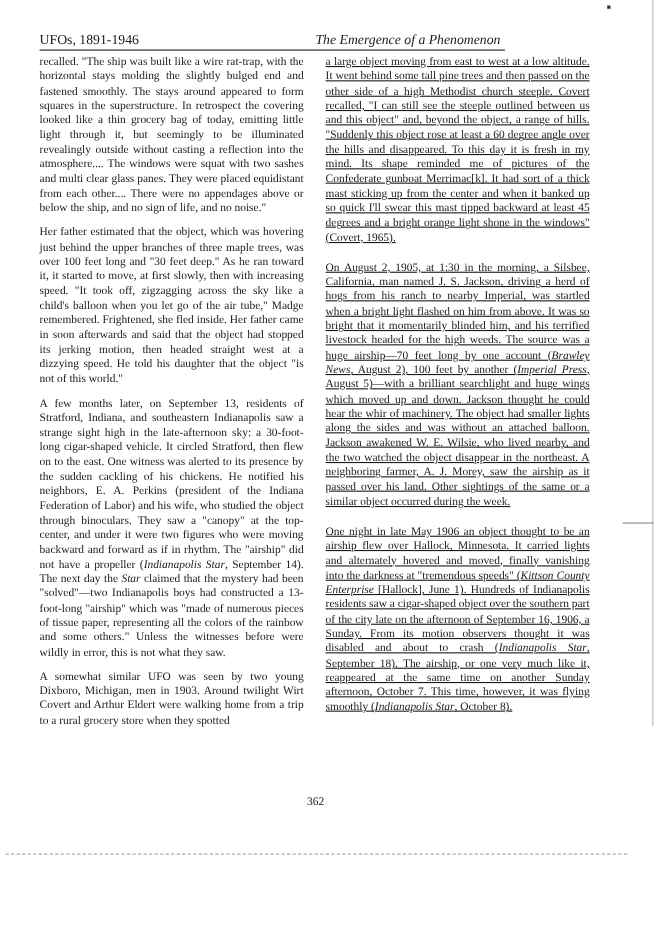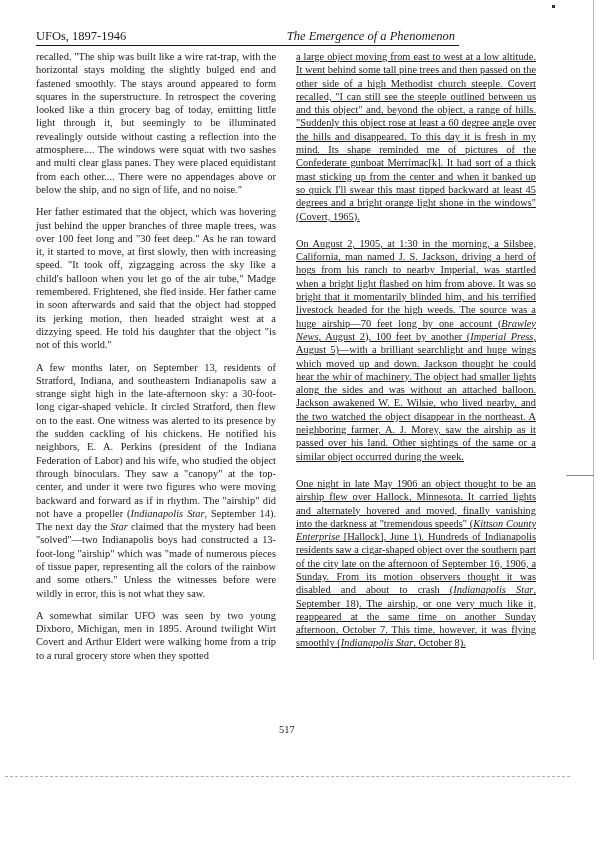--- a/index.html
+++ b/index.html
@@ -26,32 +26,32 @@
 </style>
 </head>
 <body>
 
 <div class="page">
   <div class="dot-top"></div>
   <div class="rule-right"></div>
   <div class="tick-right"></div>
 
   <div class="header">
-    <span class="header-left">UFOs, 1897-1946</span>
+    <span class="header-left">UFOs, 1891-1946</span>
     <span class="header-right">The Emergence of a Phenomenon</span>
   </div>
 
   <div class="col col-left">
     <p>recalled. "The ship was built like a wire rat-trap, with the horizontal stays molding the slightly bulged end and fastened smoothly. The stays around appeared to form squares in the superstructure. In retrospect the covering looked like a thin grocery bag of today, emitting little light through it, but seemingly to be illuminated revealingly outside without casting a re­flection into the atmosphere.... The windows were squat with two sashes and multi clear glass panes. They were placed equidistant from each other.... There were no appendages above or below the ship, and no sign of life, and no noise."</p>
     <p>Her father estimated that the object, which was hov­ering just behind the upper branches of three maple trees, was over 100 feet long and "30 feet deep." As he ran toward it, it started to move, at first slowly, then with increasing speed. "It took off, zigzagging across the sky like a child's balloon when you let go of the air tube," Madge remembered. Frightened, she fled inside. Her father came in soon afterwards and said that the object had stopped its jerking motion, then headed straight west at a dizzying speed. He told his daughter that the object "is not of this world."</p>
     <p><span>A few months later, on September 13, residents of Stratford, Indiana, and southeastern Indianapolis saw a strange sight high in the late-afternoon sky: a 30-foot-long cigar-shaped vehicle. It circled Strat­ford, then flew on to the east. One witness was alerted to its presence by the sudden cackling of his chickens. He notified his neighbors, E. A. Perkins (president of the Indiana Federation of Labor) and his wife, who studied the object through binoculars. They saw a "canopy" at the top-center, and under it were two figures who were moving backward and forward as if in rhythm. The "airship" did not have a propeller (</span><i>Indianapolis Star</i><span>, September 14). The next day the </span><i>Star</i><span> claimed that the mystery had been "solved"—two Indianapolis boys had constructed a 13-foot-long "airship" which was "made of numerous pieces of tissue paper, representing all the colors of the rainbow and some others." Unless the witnesses be­fore were wildly in error, this is not what they saw.</span></p>
-    <p class="no-gap">A somewhat similar UFO was seen by two young Dixboro, Michigan, men in 1895. Around twilight Wirt Covert and Arthur Eldert were walking home from a trip to a rural grocery store when they spotted</p>
+    <p class="no-gap">A somewhat similar UFO was seen by two young Dixboro, Michigan, men in 1903. Around twilight Wirt Covert and Arthur Eldert were walking home from a trip to a rural grocery store when they spotted</p>
   </div>
 
   <div class="col col-right">
     <p style="margin-bottom:14px">a large object moving from east to west at a low altitude. It went behind some tall pine trees and then passed on the other side of a high Methodist church steeple. Covert recalled, "I can still see the steeple outlined between us and this object" and, beyond the object, a range of hills. "Suddenly this object rose at least a 60 degree angle over the hills and disappeared. To this day it is fresh in my mind. Its shape reminded me of pictures of the Confederate gunboat Merri­mac[k]. It had sort of a thick mast sticking up from the center and when it banked up so quick I'll swear this mast tipped backward at least 45 degrees and a bright orange light shone in the windows" (Covert, 1965).</p>
     <p style="margin-bottom:14px"><span>On August 2, 1905, at 1:30 in the morning, a Silsbee, California, man named J. S. Jackson, driving a herd of hogs from his ranch to nearby Imperial, was startled when a bright light flashed on him from above. It was so bright that it momentarily blinded him, and his terrified livestock headed for the high weeds. The source was a huge airship—70 feet long by one account (</span><i>Brawley News</i><span>, August 2), 100 feet by another (</span><i>Imperial Press</i><span>, August 5)—with a brilliant searchlight and huge wings which moved up and down. Jackson thought he could hear the whir of machinery. The object had smaller lights along the sides and was without an attached balloon. Jackson awakened W. E. Wilsie, who lived nearby, and the two watched the object disappear in the northeast. A neighboring farmer, A. J. Morey, saw the airship as it passed over his land. Other sightings of the same or a similar object occurred during the week.</span></p>
     <p class="no-gap"><span>One night in late May 1906 an object thought to be an airship flew over Hallock, Minnesota. It carried lights and alternately hovered and moved, finally vanishing into the darkness at "tremendous speeds" (</span><i>Kittson County Enterprise</i><span> [Hallock], June 1). Hundreds of Indianapolis residents saw a cigar-shaped object over the southern part of the city late on the afternoon of September 16, 1906, a Sunday. From its motion observers thought it was disabled and about to crash (</span><i>Indianapolis Star</i><span>, September 18). The airship, or one very much like it, reappeared at the same time on another Sunday afternoon, October 7. This time, however, it was flying smoothly (</span><i>Indianapolis Star</i><span>, October 8).</span></p>
   </div>
 
-  <div class="page-number">517</div>
+  <div class="page-number">362</div>
   <div class="bottom-rule"></div>
 </div>
 
 </body></html>

